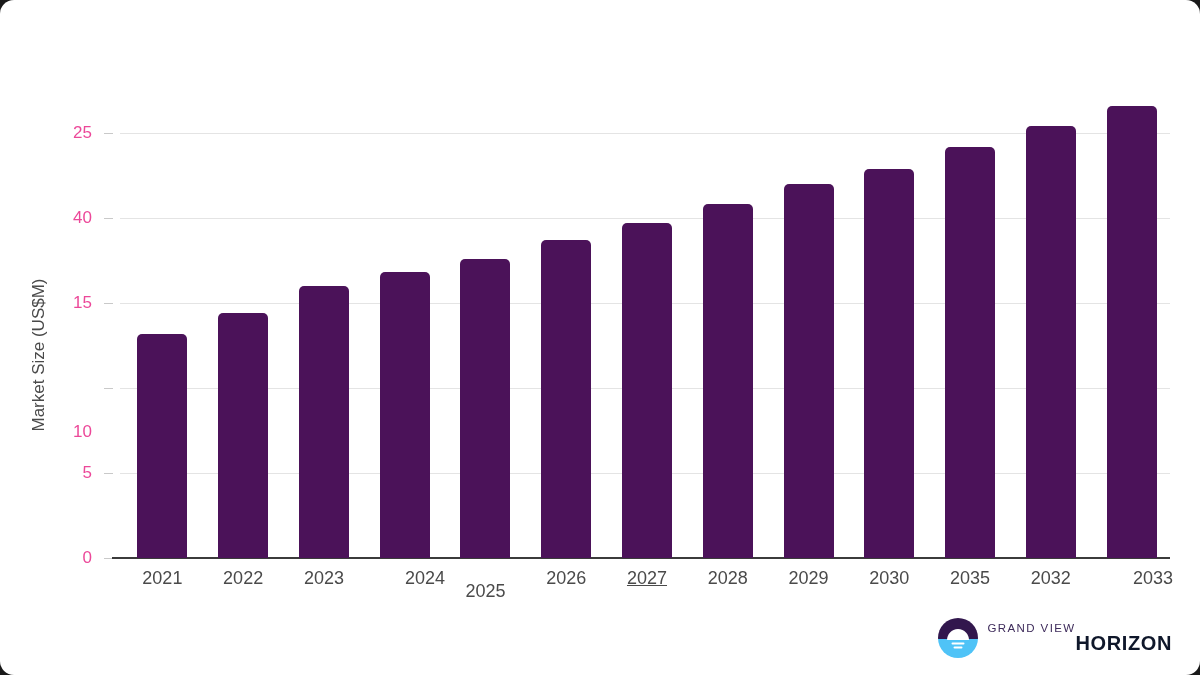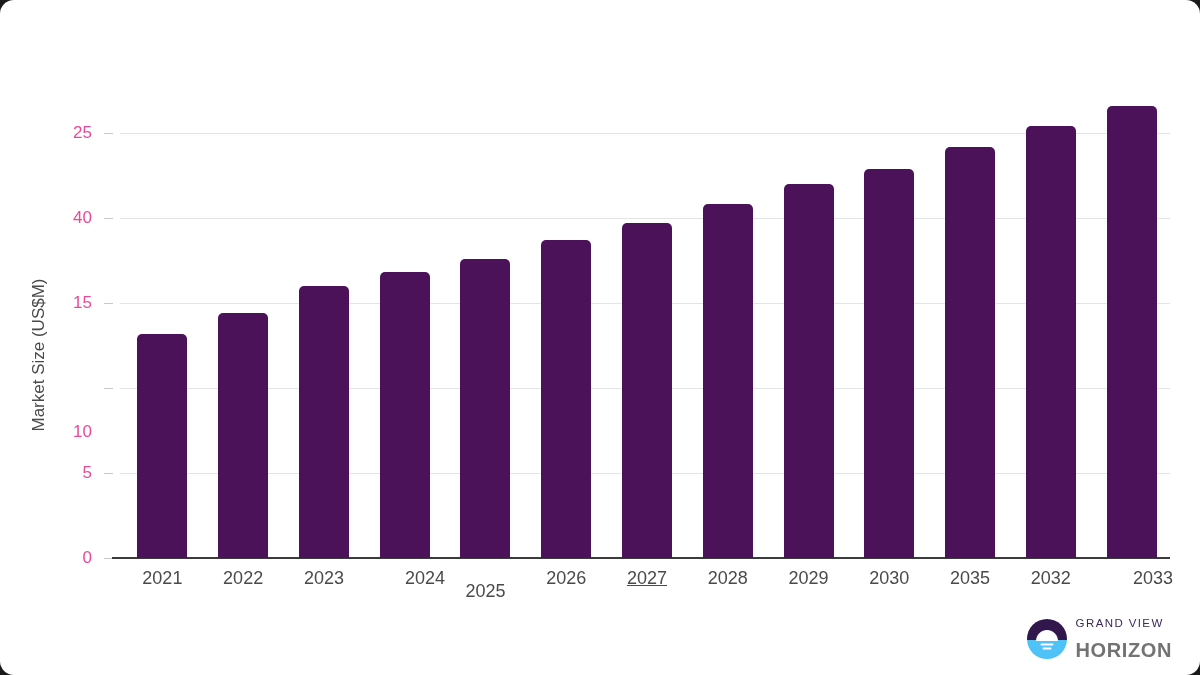--- a/index.html
+++ b/index.html
@@ -129,34 +129,34 @@
     align-items: center;
     gap: 9px;
   }
   #logo-mark {
     width: 40px;
     height: 40px;
     flex: 0 0 40px;
   }
   #logo-text {
     display: flex;
-    flex-direction: column;
+    flex-direction: row;
     justify-content: center;
     line-height: 1;
   }
   #logo-top {
     font-size: 11.5px;
     letter-spacing: 1.4px;
     color: #3d2a5a;
     font-weight: normal;
   }
   #logo-bottom {
     font-size: 20px;
     letter-spacing: 0.6px;
-    color: #737373;
+    color: #0f172a;
     font-weight: bold;
     margin-top: 10px;
   }
 </style>
 </head>
 <body>
 
 <div id="card">
 
 

